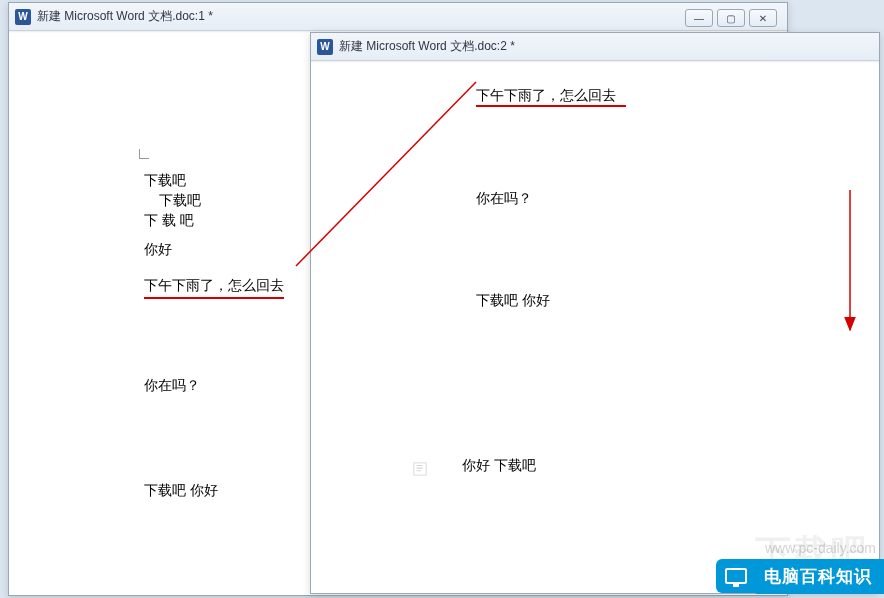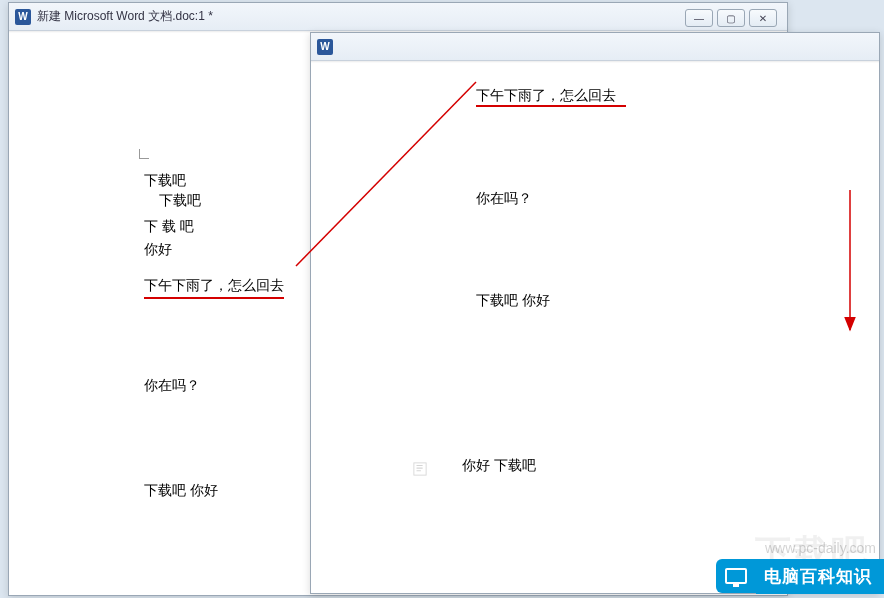--- a/index.html
+++ b/index.html
@@ -187,35 +187,36 @@
     <div class="win-btn">▢</div>
     <div class="win-btn">✕</div>
   </div>
 
   <div class="doc-body">
     <div class="ruler-shadow"></div>
     <div class="cursor-mark" style="left:130px; top:118px;"></div>
 
     <div class="page-content" style="left:135px; top:140px;">下载吧</div>
     <div class="page-content" style="left:150px; top:160px;">下载吧</div>
-    <div class="page-content" style="left:135px; top:186px;">下 载   吧</div>
+    <div class="page-content" style="left:135px; top:180px;">下 载   吧</div>
 
     <div class="page-content" style="left:135px; top:209px;">你好</div>
     <div class="page-content" style="left:135px; top:245px;">
       <span class="red-underline">下午下雨了，怎么回去</span>
     </div>
 
     <div class="page-content" style="left:135px; top:345px;">你在吗？</div>
     <div class="page-content" style="left:135px; top:450px;">下载吧 你好</div>
   </div>
 </div>
 
 <div class="window" style="left:310px; top:32px; width:570px; height:562px;">
   <div class="titlebar">
     <div class="word-icon">W</div>
+    <div class="title-text">新建 Microsoft Word 文档.doc:2 *</div>
   </div>
   <div class="doc-body">
     <div class="ruler-shadow"></div>
 
     <div class="page-content" style="left:165px; top:25px;">
       <span>下午下雨了，怎么回去</span>
     </div>
     <div class="red-underline2" style="left:165px; top:44px; width:150px;"></div>
 
     <div class="page-content" style="left:165px; top:128px;">你在吗？</div>

